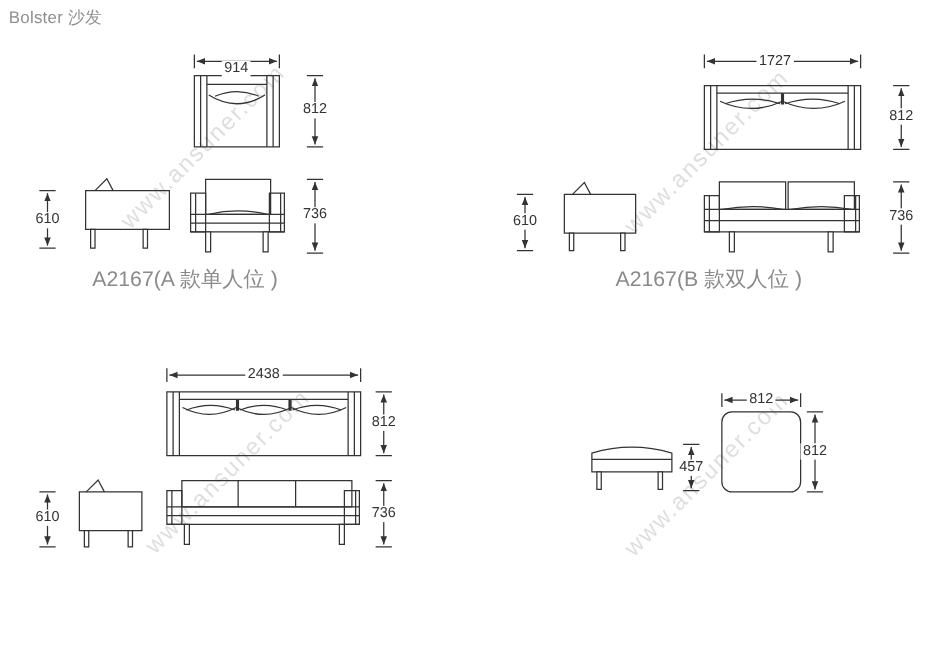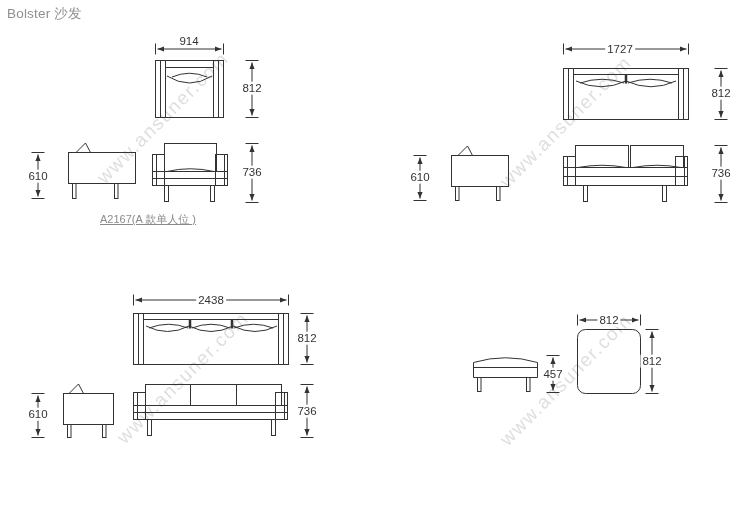--- a/index.html
+++ b/index.html
@@ -16,21 +16,21 @@
     font-size:19px; color:rgba(168,168,168,.38); letter-spacing:1.5px;
     white-space:nowrap; pointer-events:none;
   }
   svg.drawing { position:absolute; left:0; top:0; }
   .dim {
     position:absolute; transform:translate(-50%,-50%);
     font-size:11.5px; color:#333; background:#fff; padding:0 2px;
     line-height:1.1; white-space:nowrap;
   }
   .cap { position:absolute; transform:translateX(-50%); color:#8a8a8a; white-space:nowrap; }
-  .cap.name { font-size:11px;text-decoration:underline; }
+  .cap.name { font-size:17px; }
   .cap.size { font-size:13px; }
 </style>
 </head>
 <body>
 
 <div class="canvas">
 
   <div class="page-title">Bolster 沙发</div>
 
   <div class="wm" style="left:163px;top:118px">www.ansuner.com</div>
@@ -173,37 +173,38 @@
         <path d="M546.5,355.5 H559.5 M546.5,392.5 H559.5"></path>
         <line x1="553" y1="357.5" x2="553" y2="390.5" marker-start="url(#ar)" marker-end="url(#ar)"></line>
         <path d="M577.5,314.5 V325.5 M640.5,314.5 V325.5"></path>
         <line x1="579.5" y1="320" x2="638.5" y2="320" marker-start="url(#ar)" marker-end="url(#ar)"></line>
         <path d="M645.5,329.5 H658.5 M645.5,393.5 H658.5"></path>
         <line x1="652" y1="331.5" x2="652" y2="391.5" marker-start="url(#ar)" marker-end="url(#ar)"></line>
       </g>
     </g>
   </svg>
 
-  <span class="dim" style="left:189px;top:41px">914</span>
+  <span class="dim" style="left:189px;top:55px">914</span>
   <span class="dim" style="left:252px;top:88px">812</span>
   <span class="dim" style="left:38px;top:176px">610</span>
   <span class="dim" style="left:252px;top:172px">736</span>
 
   <span class="dim" style="left:620px;top:49px">1727</span>
   <span class="dim" style="left:721px;top:93px">812</span>
   <span class="dim" style="left:420px;top:177px">610</span>
   <span class="dim" style="left:721px;top:173px">736</span>
 
   <span class="dim" style="left:211px;top:300px">2438</span>
   <span class="dim" style="left:307px;top:338px">812</span>
   <span class="dim" style="left:38px;top:414px">610</span>
   <span class="dim" style="left:307px;top:411px">736</span>
 
   <span class="dim" style="left:553px;top:374px">457</span>
   <span class="dim" style="left:609px;top:320px">812</span>
   <span class="dim" style="left:652px;top:361px">812</span>
 
   <div class="cap name" style="left:148px;top:212px">A2167(A 款单人位 )</div>
 
+  <div class="cap name" style="left:567px;top:212px">A2167(B 款双人位 )</div>
 
 
 
 </div>
 
 </body></html>

